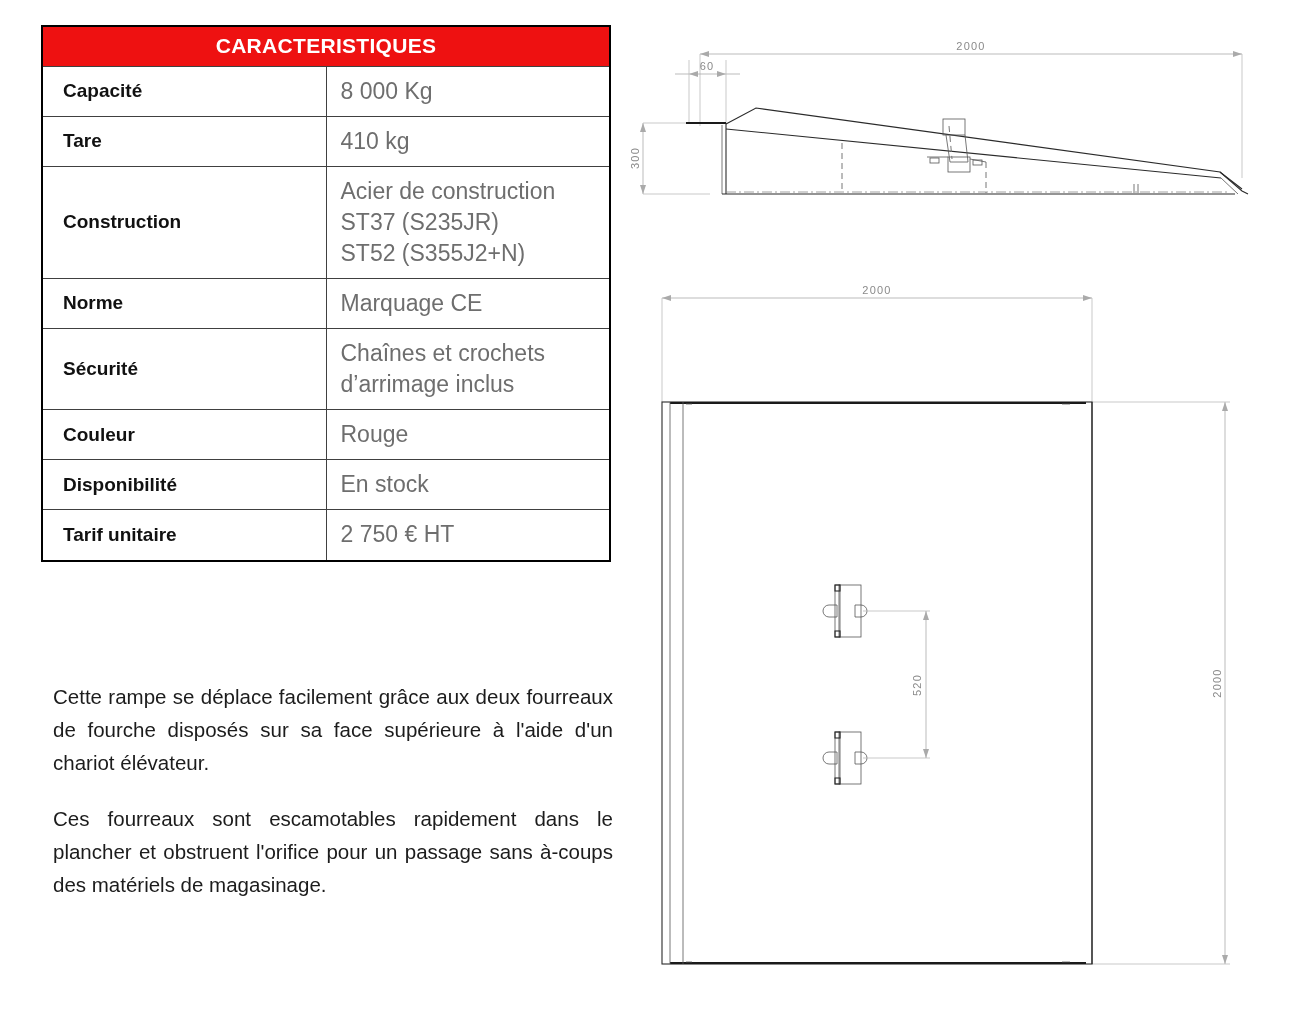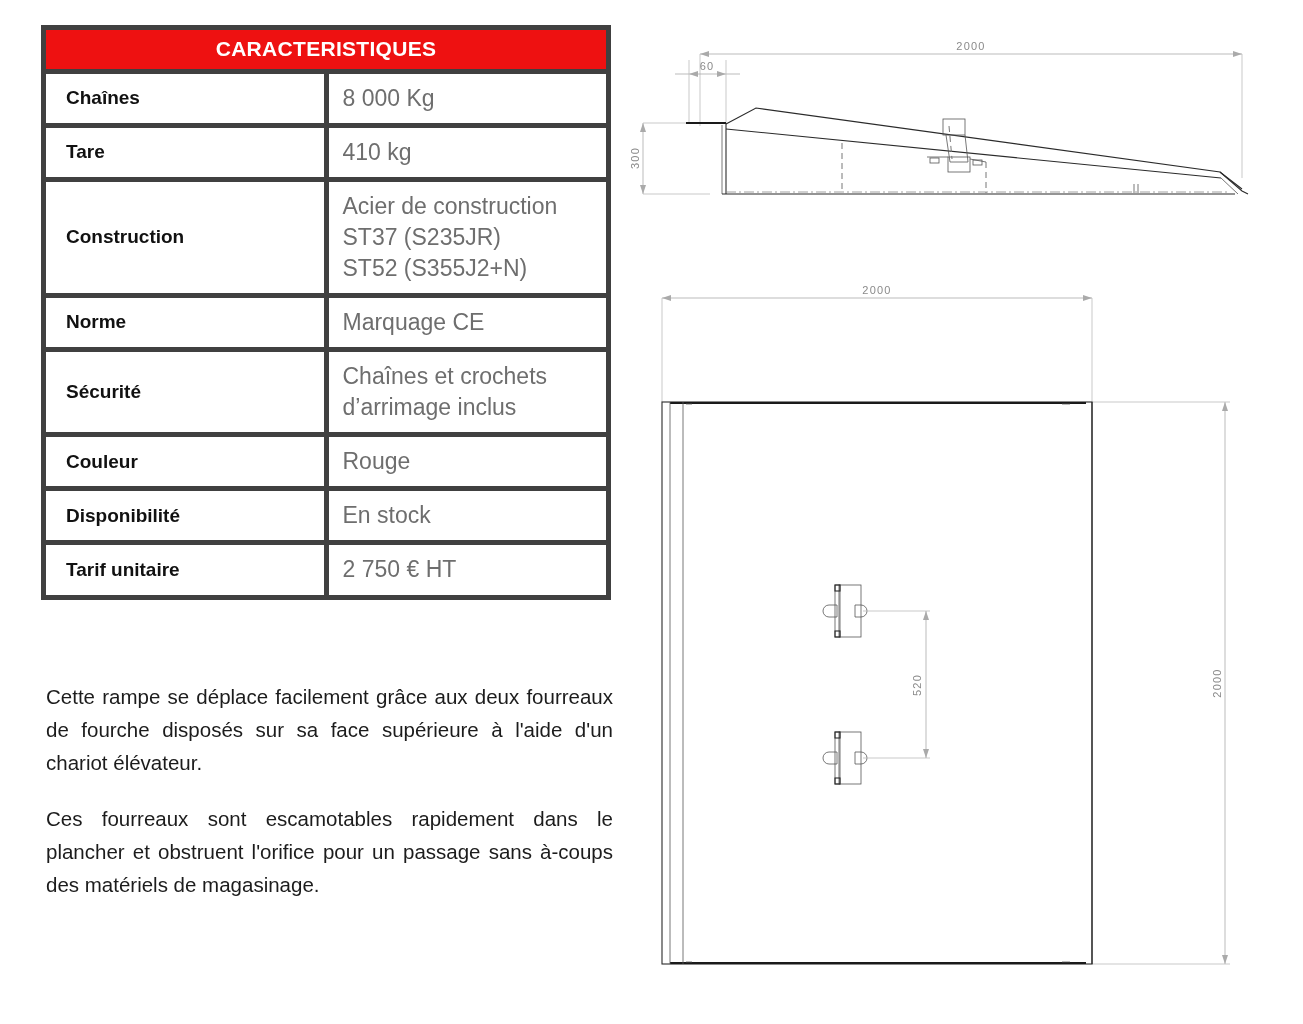--- a/index.html
+++ b/index.html
@@ -24,21 +24,21 @@
   }
 
   
   #spec-table {
     width: 570px;
     border-collapse: collapse;
     border: 2px solid #000000;
     table-layout: fixed;
   }
   #spec-table th, #spec-table td {
-    border: 5px solid #404040;
+    border: 1px solid #404040;
     vertical-align: middle;
   }
   #spec-header-cell {
     background: #ee1111;
     color: #ffffff;
     font-size: 21px;
     font-weight: bold;
     text-align: center;
     letter-spacing: 0.3px;
     padding: 7px 0 8px 0;
@@ -70,21 +70,21 @@
     position: absolute;
     left: 38px;
     top: 680px;
     width: 575px;
   }
   .desc-para {
     font-size: 20.5px;
     line-height: 1.62;
     color: #1c1c1c;
     text-align: justify;
-    margin: 0 0 22px 8px;
+    margin: 0 0 22px 15px;
   }
   .desc-para:last-child { margin-bottom: 0; }
 
   
   #drawings {
     position: absolute;
     left: 630px;
     top: 16px;
     width: 673px;
     height: 1024px;
@@ -118,21 +118,21 @@
 
   <table id="spec-table">
     <thead>
       <tr>
         <th id="spec-header-cell" colspan="2">CARACTERISTIQUES</th>
       </tr>
     </thead>
     <tbody>
 
       <tr>
-        <td class="spec-label">Chaînes</td>
+        <td class="spec-label">Capacité</td>
         <td class="spec-value">8 000 Kg</td>
       </tr>
 
 
       <tr>
         <td class="spec-label">Tare</td>
         <td class="spec-value">410 kg</td>
       </tr>
 
       <tr>

